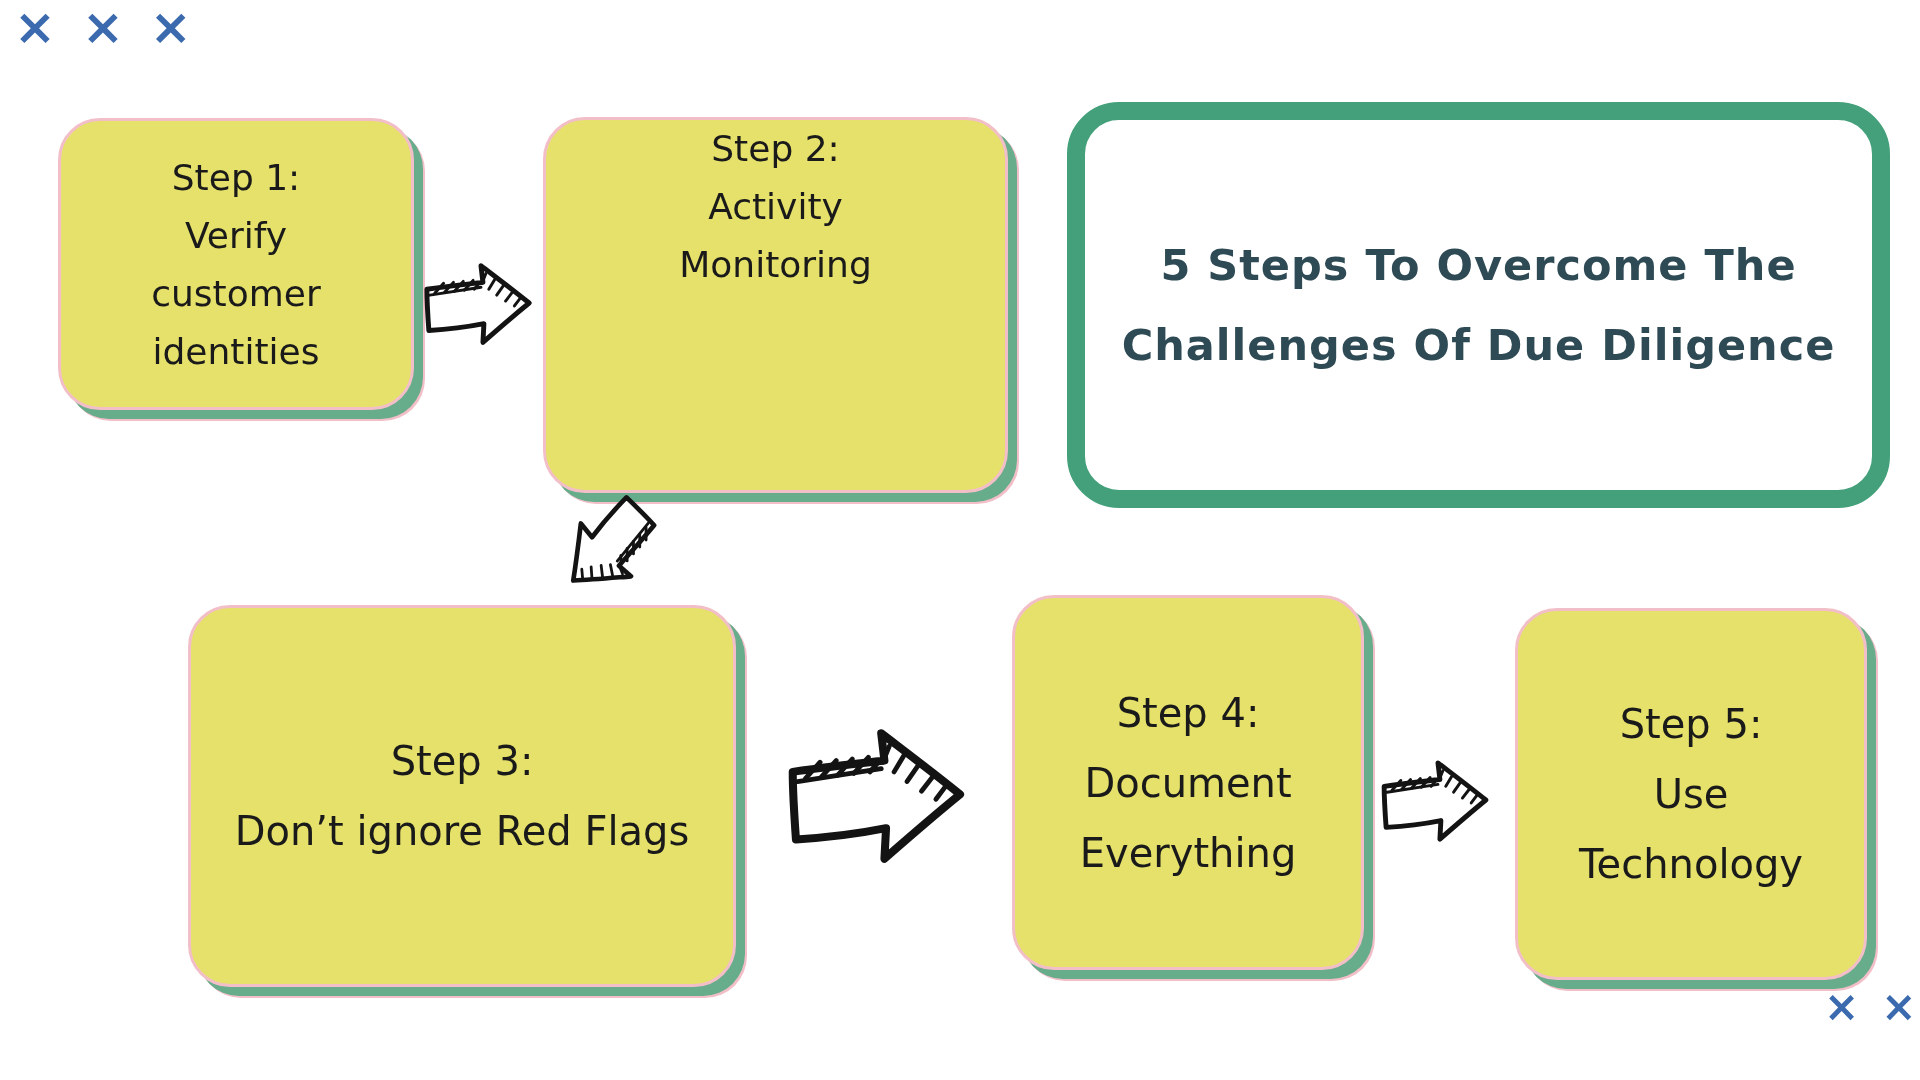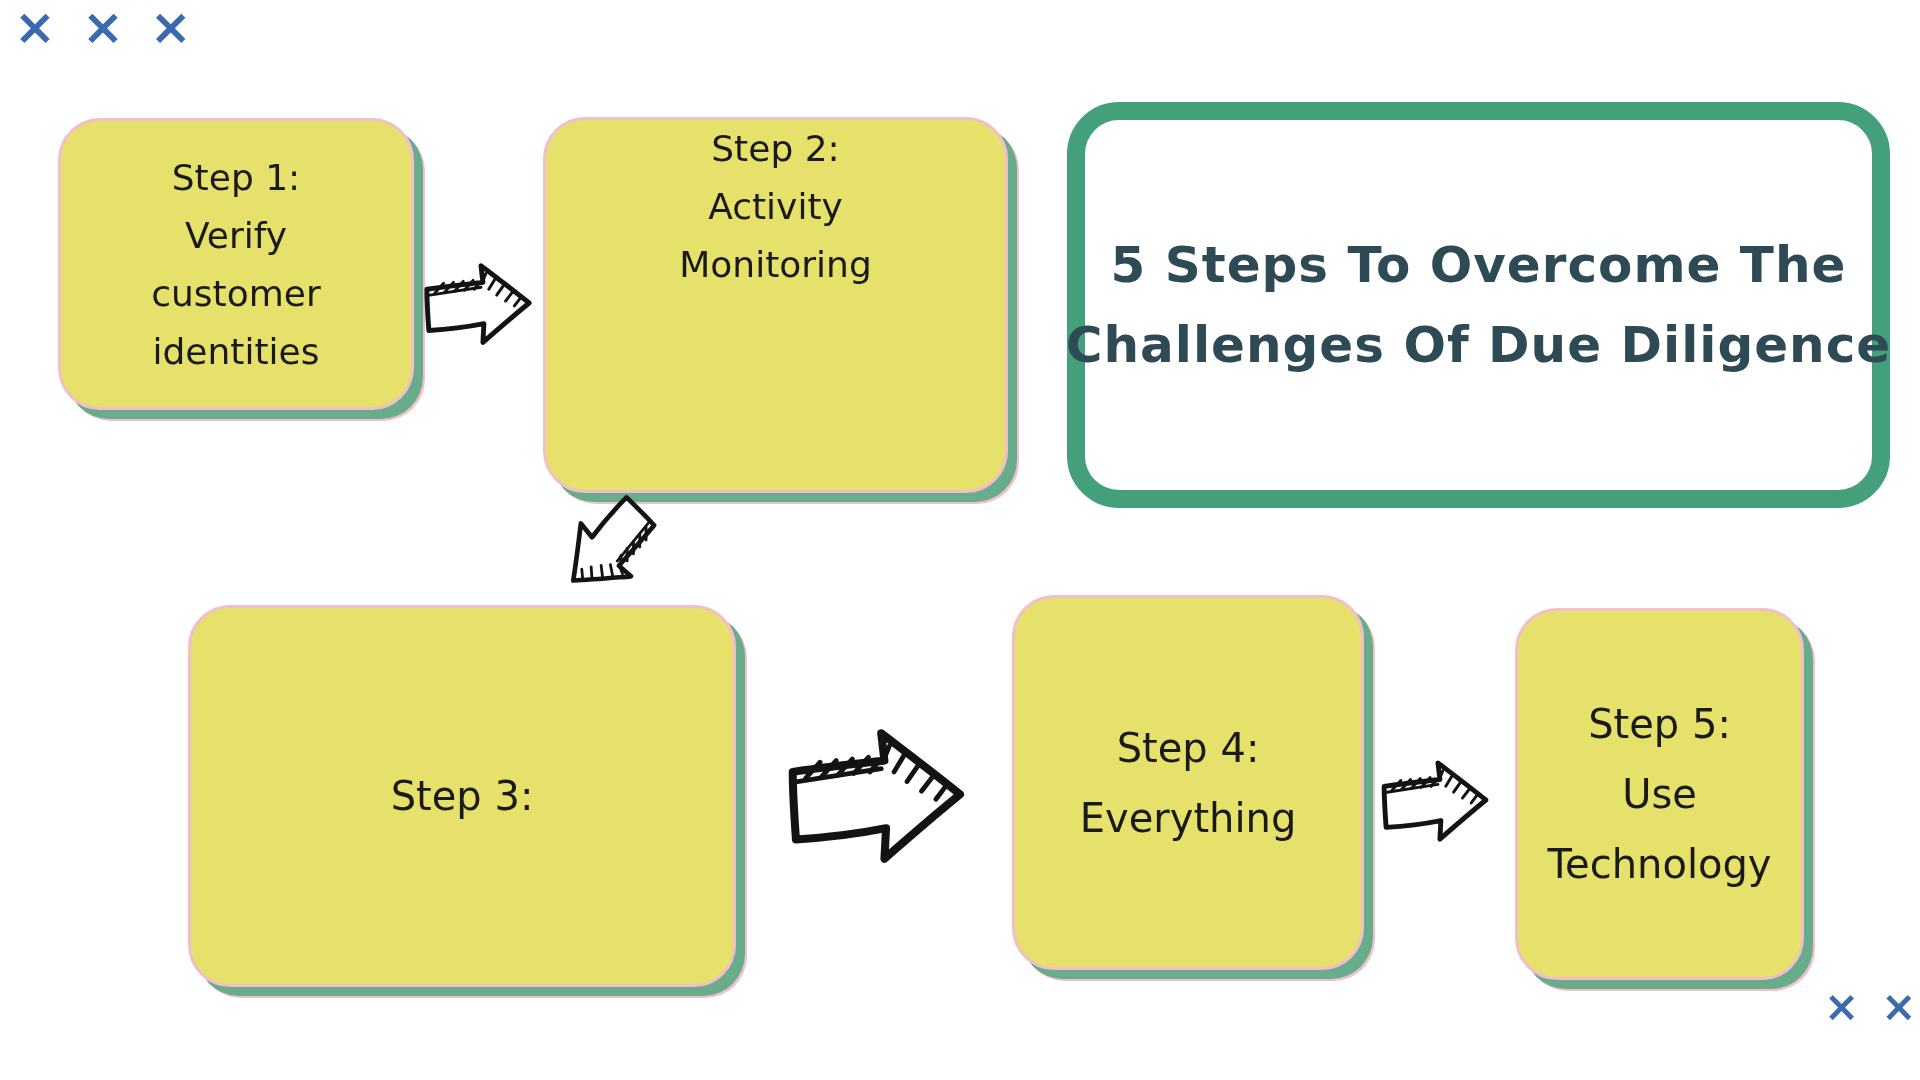--- a/index.html
+++ b/index.html
@@ -21,31 +21,31 @@
     box-shadow:9px 9px 0 0 #67ad8c,11px 11px 0 0 #f2bfc8;
     display:flex;flex-direction:column;align-items:center;
     color:#1a1a1a;text-align:center;
   }
   .step-small{font-size:36px;line-height:58px;justify-content:flex-start;}
   .step-large{font-size:40px;line-height:70px;justify-content:center;}
   .step-1{left:58px;top:118px;width:356px;height:292px;padding-top:28px;}
   .step-2{left:543px;top:117px;width:465px;height:376px;}
   .step-3{left:188px;top:605px;width:548px;height:382px;}
   .step-4{left:1012px;top:595px;width:352px;height:375px;}
-  .step-5{left:1515px;top:608px;width:289px;height:372px;}
+  .step-5{left:1515px;top:608px;width:352px;height:372px;}
   .line{display:block;white-space:nowrap;}
 
   
   .title-box{
     position:absolute;left:1067px;top:102px;width:823px;height:406px;
     background:#ffffff;border:18px solid #43a07a;border-radius:52px;
     display:flex;flex-direction:column;justify-content:center;align-items:center;
   }
   .title-line{
-    font-size:50px;font-weight:700;color:#2e4a54;line-height:80px;white-space:nowrap;
+    font-size:43px;font-weight:700;color:#2e4a54;line-height:80px;white-space:nowrap;
     letter-spacing:1px;
   }
 
   
   .arrow{position:absolute;}
   .arrow-1{left:420px;top:258px;width:118px;height:92px;}
   .arrow-3{left:778px;top:722px;width:200px;height:148px;}
   .arrow-4{left:1377px;top:756px;width:118px;height:90px;}
   .arrow-wrap{position:absolute;display:flex;align-items:center;justify-content:center;}
   .arrow-2{left:548px;top:490px;width:120px;height:115px;}
@@ -109,28 +109,30 @@
   </div>
 
   <div class="arrow-wrap arrow-2">
     <svg viewBox="0 0 120 92">
         <use href="#sketch-arrow"></use>
       </svg>
   </div>
 
   <div class="step-box step-large step-3">
     <span class="line">Step 3:</span>
+    <span class="line">Don’t ignore Red Flags</span>
   </div>
 
   <svg class="arrow arrow-3" viewBox="0 0 120 92">
       <use href="#sketch-arrow"></use>
     </svg>
 
   <div class="step-box step-large step-4">
     <span class="line">Step 4:</span>
+    <span class="line">Document</span>
     <span class="line">Everything</span>
   </div>
 
   <svg class="arrow arrow-4" viewBox="0 0 120 92">
       <use href="#sketch-arrow"></use>
     </svg>
 
   <div class="step-box step-large step-5">
     <span class="line">Step 5:</span>
     <span class="line">Use</span>

